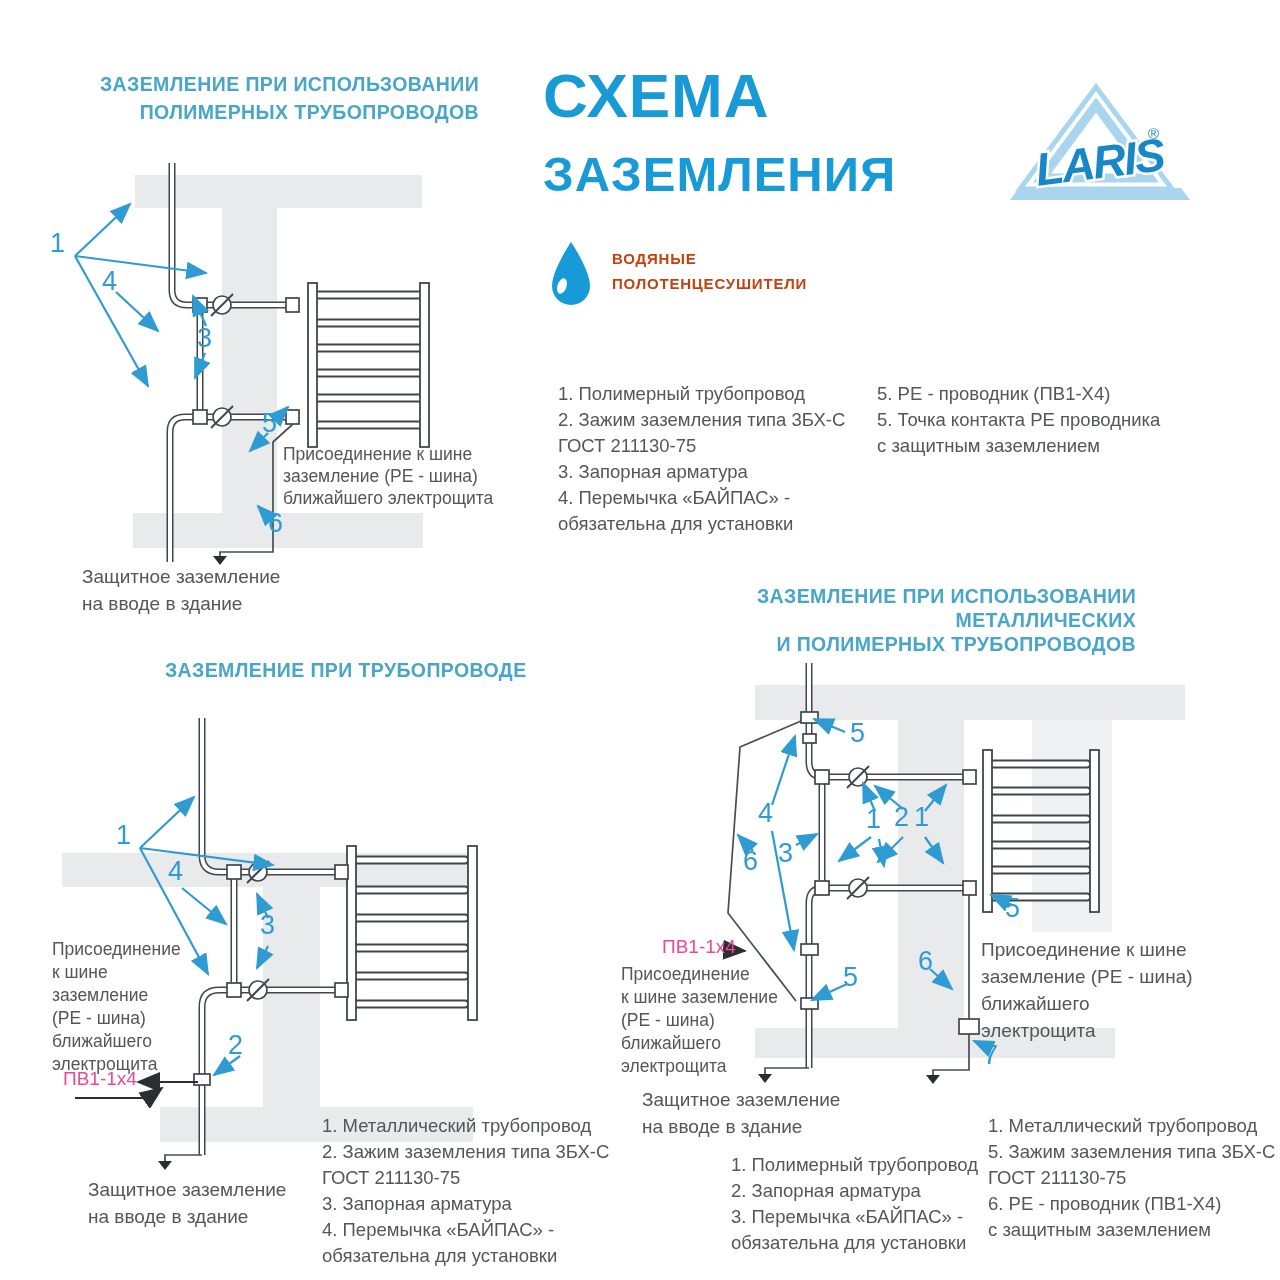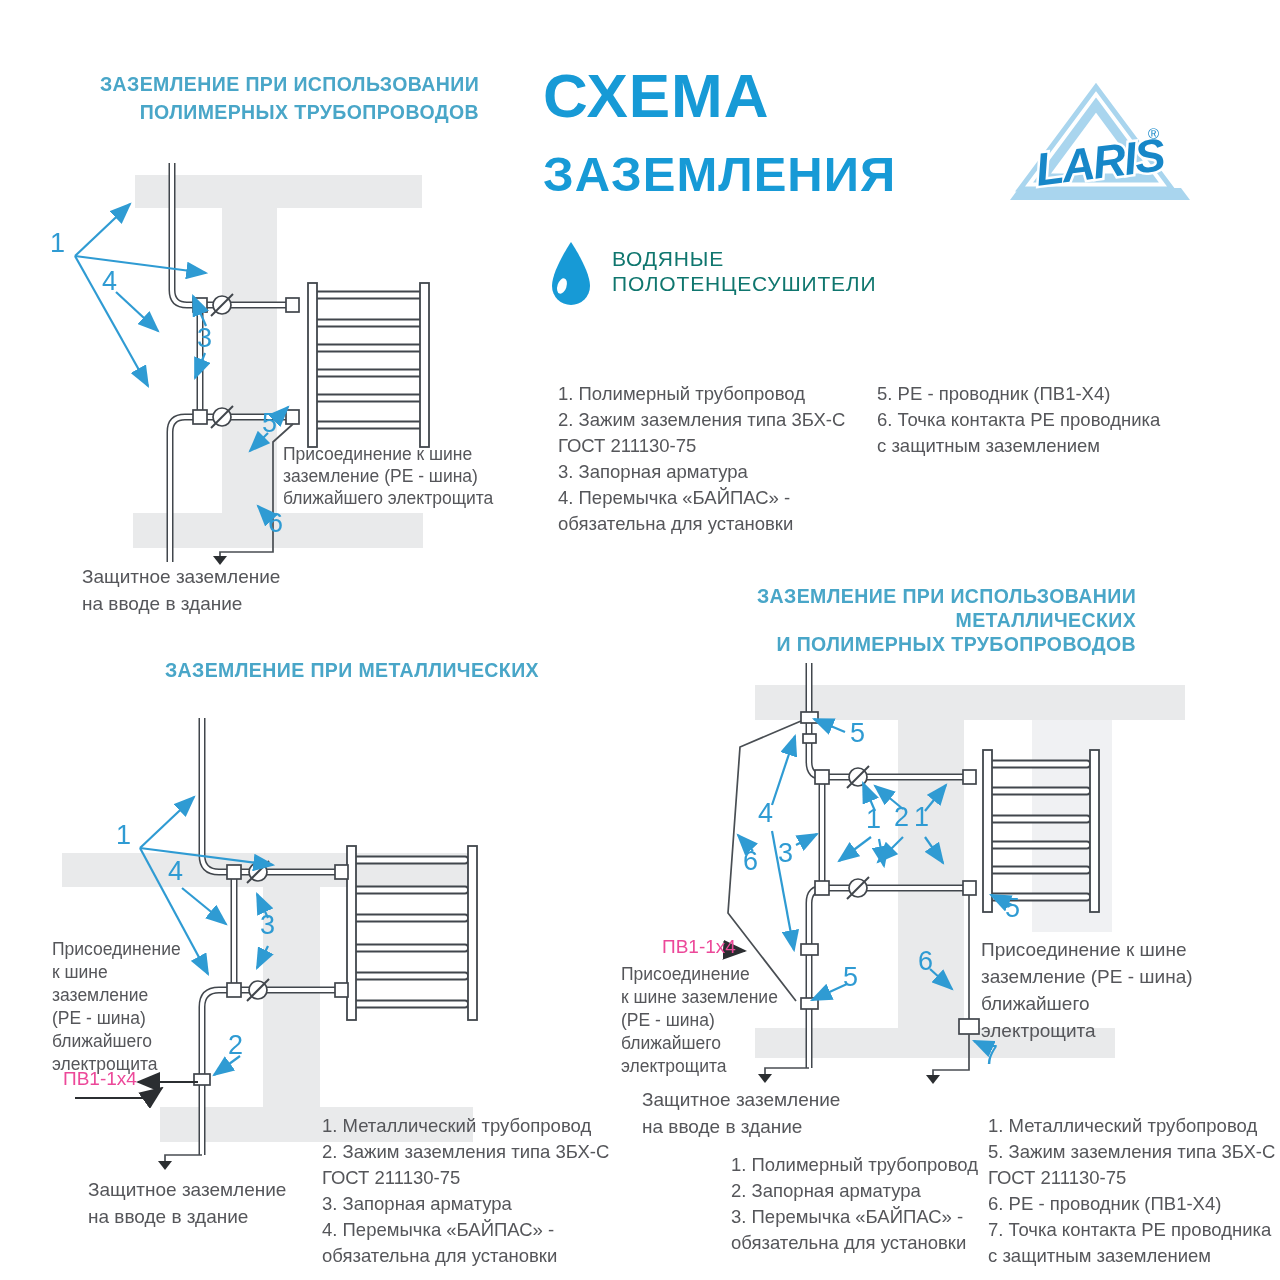--- a/index.html
+++ b/index.html
@@ -8,21 +8,21 @@
   .abs{position:absolute;}
   .sec-title{color:#49a6c8;font-size:19.5px;font-weight:700;letter-spacing:.4px;text-align:right;}
   .lh28 div{line-height:28px;} .lh24 div{line-height:24px;}
   .co{color:#2f9bd3;font-size:27px;font-weight:400;}
   .note{color:#55565a;font-size:17.5px;} .note div{line-height:22px;}
   .note23 div{line-height:23px;}
   .gnote{color:#55565a;font-size:19px;} .gnote div{line-height:27px;}
   .legend{color:#55565a;font-size:18.5px;} .legend div{line-height:26px;}
   .ttl1{color:#179ad6;font-weight:800;font-size:62px;letter-spacing:1px;}
   .ttl2{color:#179ad6;font-weight:800;font-size:49px;letter-spacing:1px;}
-  .brand{color:#0f766e;font-size:21px;letter-spacing:.8px;font-weight:400;}
+  .brand{color:#c2410c;font-size:15px;letter-spacing:.8px;font-weight:700;}
   .brand div{line-height:25px;}
   .wire{color:#ec4899;font-size:19px;}
   
   .gray{fill:#e9eaeb;} .graylt{fill:#f0f1f3;}
   .po{fill:none;stroke:#41464c;stroke-width:7;stroke-linecap:butt;}
   .pi{fill:none;stroke:#ffffff;stroke-width:4;}
   .thin{fill:none;stroke:#494e53;stroke-width:1.7;}
   .fit{fill:#ffffff;stroke:#41464c;stroke-width:1.7;}
   .bar{fill:#ffffff;stroke:#41464c;stroke-width:1.8;}
   .vsl{stroke:#41464c;stroke-width:2;}
@@ -56,21 +56,21 @@
 <div class="abs legend" style="left:558px;top:381px">
     <div>1. Полимерный трубопровод</div>
     <div>2. Зажим заземления типа 3БХ-С</div>
     <div>ГОСТ 211130-75</div>
     <div>3. Запорная арматура</div>
     <div>4. Перемычка «БАЙПАС» -</div>
     <div>обязательна для установки</div>
   </div>
 <div class="abs legend" style="left:877px;top:381px">
     <div>5. PE - проводник (ПВ1-Х4)</div>
-    <div>6. Точка контакта PE проводника</div>
+    <div>5. Точка контакта PE проводника</div>
     <div>с защитным заземлением</div>
   </div>
 
 <div class="abs sec-title lh28" style="left:100px;top:70px">
     <div>ЗАЗЕМЛЕНИЕ ПРИ ИСПОЛЬЗОВАНИИ</div>
     <div>ПОЛИМЕРНЫХ ТРУБОПРОВОДОВ</div>
   </div>
 
 <svg class="abs" style="left:30px;top:150px" width="500" height="475" viewBox="0 0 500 475">
   <defs>
@@ -140,21 +140,21 @@
     <div>Присоединение к шине</div>
     <div>заземление (PE - шина)</div>
     <div>ближайшего электрощита</div>
   </div>
 <div class="abs gnote" style="left:82px;top:563px">
     <div>Защитное заземление</div>
     <div>на вводе в здание</div>
   </div>
 
 <div class="abs sec-title lh24" style="left:165px;top:658px">
-    <div>ЗАЗЕМЛЕНИЕ ПРИ МЕТАЛЛИЧЕСКИХ</div>
+    <div>ЗАЗЕМЛЕНИЕ ПРИ ТРУБОПРОВОДЕ</div>
   </div>
 
 <svg class="abs" style="left:30px;top:700px" width="500" height="480" viewBox="0 0 500 480">
   <defs>
     <marker id="ab2" viewBox="0 0 10 8" refX="9" refY="4" markerWidth="10" markerHeight="8" orient="auto">
       <path d="M0,0 L10,4 L0,8 Z" fill="#2f9bd3"></path>
     </marker>
     <marker id="ak2" viewBox="0 0 12 10" refX="11" refY="5" markerWidth="12" markerHeight="10" orient="auto">
       <path d="M0,0 L12,5 L0,10 Z" fill="#2b2e31"></path>
     </marker>
@@ -363,15 +363,14 @@
     <div>1. Полимерный трубопровод</div>
     <div>2. Запорная арматура</div>
     <div>3. Перемычка «БАЙПАС» -</div>
     <div>обязательна для установки</div>
   </div>
 <div class="abs legend" style="left:988px;top:1113px">
     <div>1. Металлический трубопровод</div>
     <div>5. Зажим заземления типа 3БХ-С</div>
     <div>ГОСТ 211130-75</div>
     <div>6. PE - проводник (ПВ1-Х4)</div>
-    <div>7. Точка контакта PE проводника</div>
     <div>с защитным заземлением</div>
   </div>
 
 </body></html>

